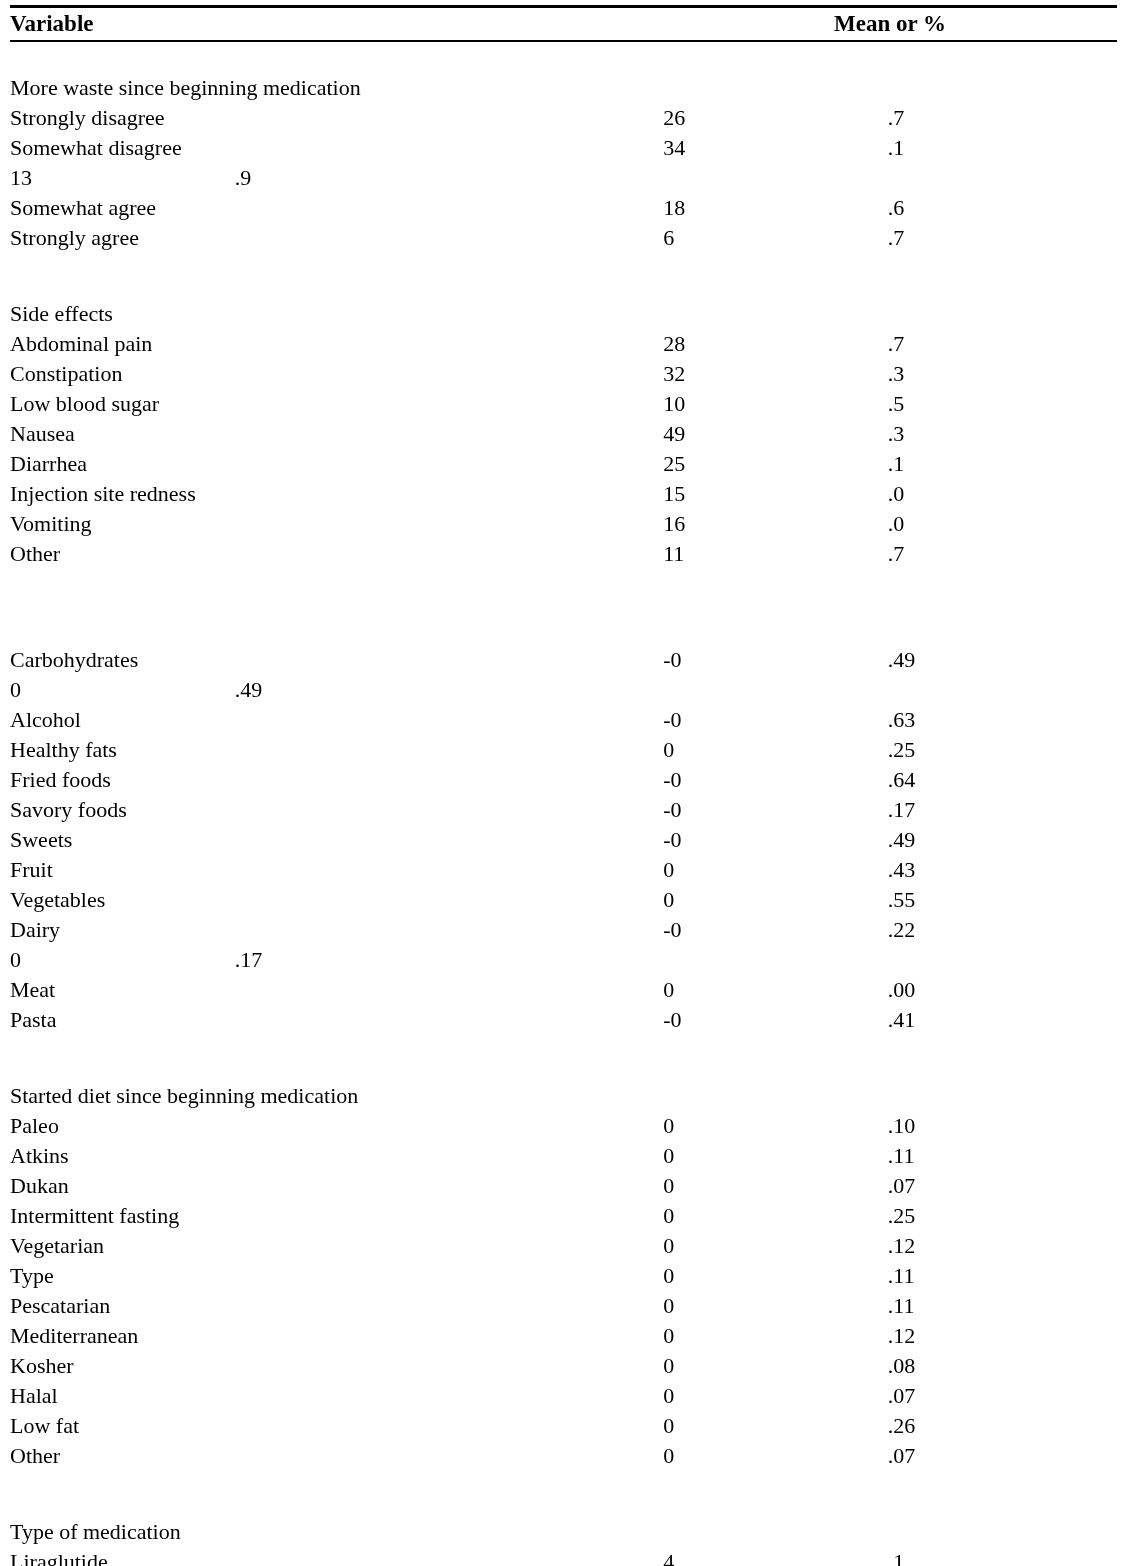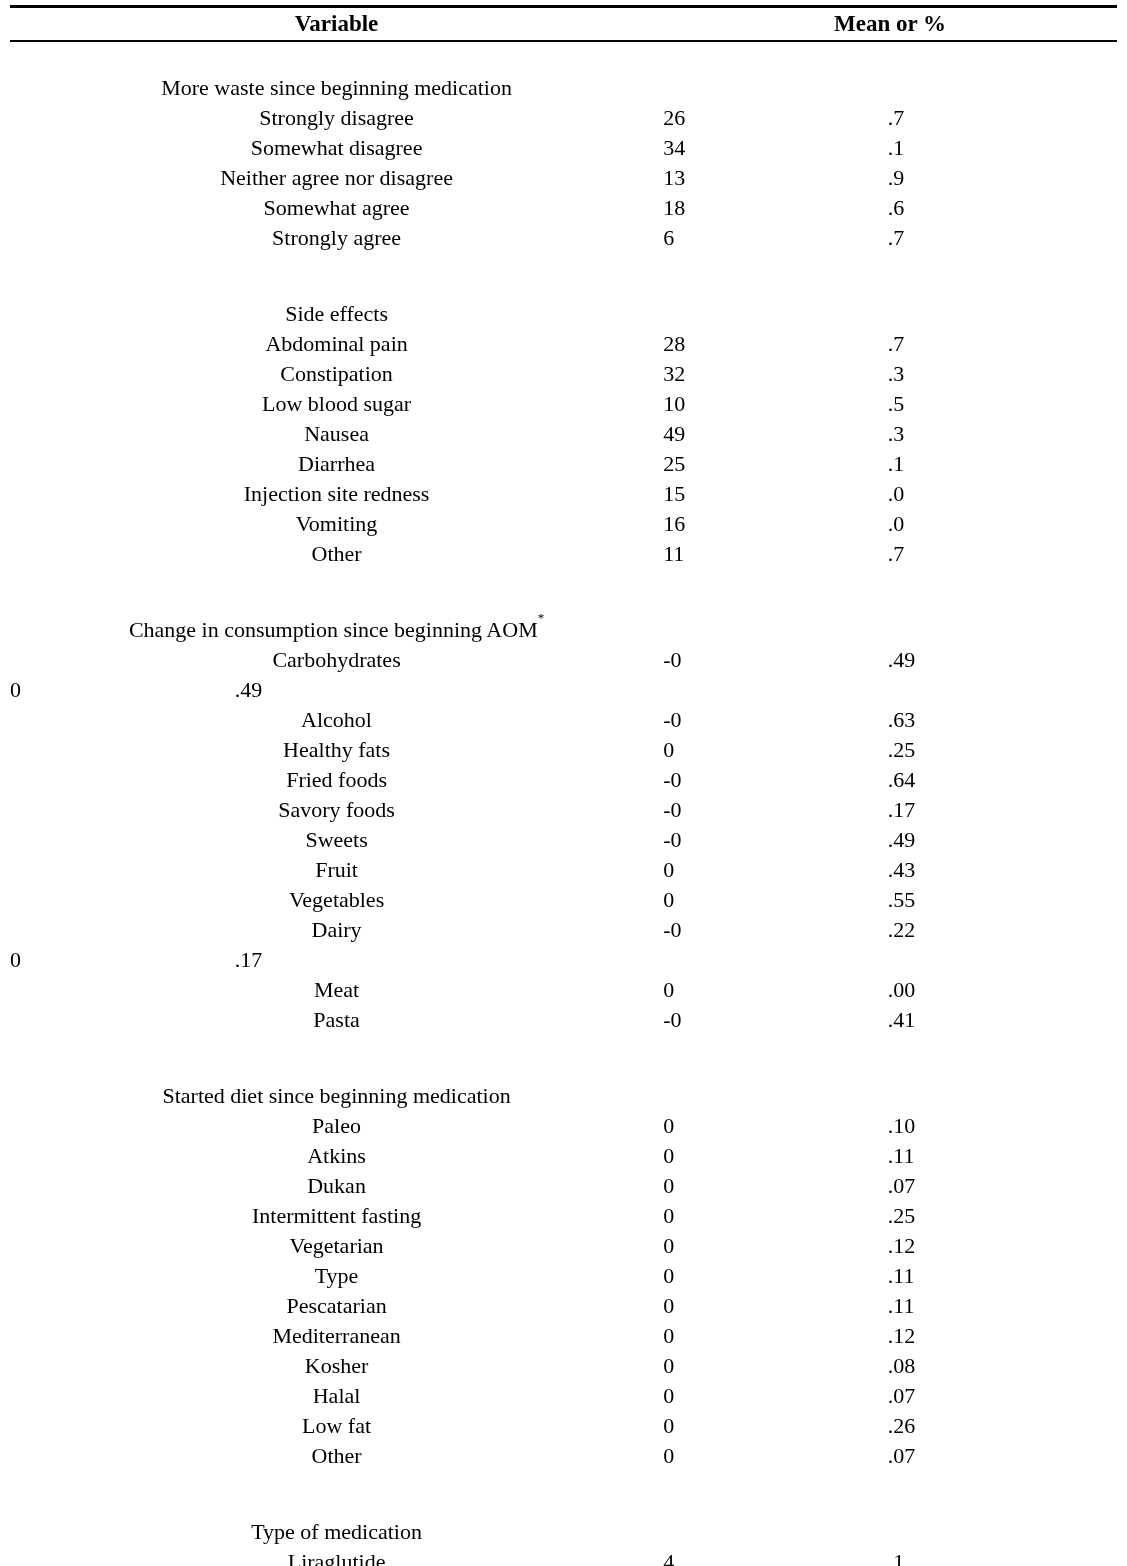--- a/index.html
+++ b/index.html
@@ -31,21 +31,21 @@
   .section { margin-top: 46px; }
   .section:first-child { margin-top: 31px; }
 
   .row {
     display: flex;
     height: 30px;
     line-height: 30px;
     font-size: 22px;
   }
 
-  .col-var { width: 59%; text-align: center; }
+  .col-var { width: 59%; text-align: left; }
   .col-val { width: 41%; text-align: center; }
 
   
   .val-wrap { display: flex; width: 100%; }
   .ip { display: inline-block; width: 49.5%; text-align: left; white-space: pre; }
   .fp { display: inline-block; text-align: left; white-space: pre; }
 
   sup.ast {
     font-size: 13px;
     line-height: 0;
@@ -81,21 +81,20 @@
         <div class="row">
           <div class="col-var">Somewhat disagree</div>
           <div class="col-val">
             <span class="val-wrap">
               <span class="ip">34</span>
               <span class="fp">.1</span>
             </span>
           </div>
         </div>
         <div class="row">
-          <div class="col-var">Neither agree nor disagree</div>
           <div class="col-val">
             <span class="val-wrap">
               <span class="ip">13</span>
               <span class="fp">.9</span>
             </span>
           </div>
         </div>
         <div class="row">
           <div class="col-var">Somewhat agree</div>
           <div class="col-val">
@@ -188,21 +187,20 @@
           <div class="col-val">
             <span class="val-wrap">
               <span class="ip">11</span>
               <span class="fp">.7</span>
             </span>
           </div>
         </div>
       </div>
       <div class="section">
         <div class="row">
-          <div class="col-var"><span>Change in consumption since beginning AOM</span><sup class="ast">*</sup></div>
           <div class="col-val"></div>
         </div>
         <div class="row">
           <div class="col-var">Carbohydrates</div>
           <div class="col-val">
             <span class="val-wrap">
               <span class="ip">-0</span>
               <span class="fp">.49</span>
             </span>
           </div>

